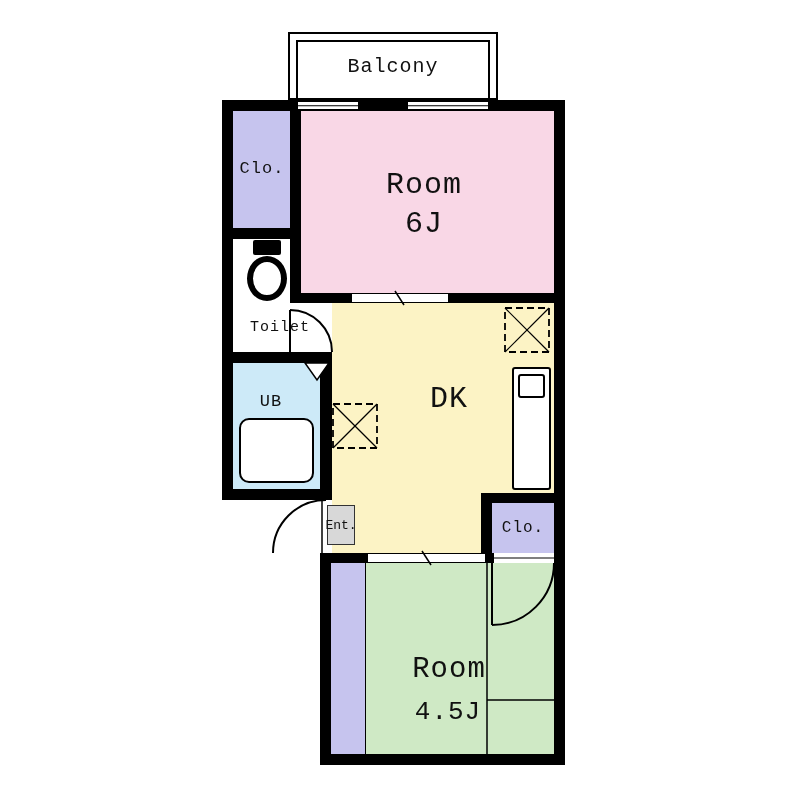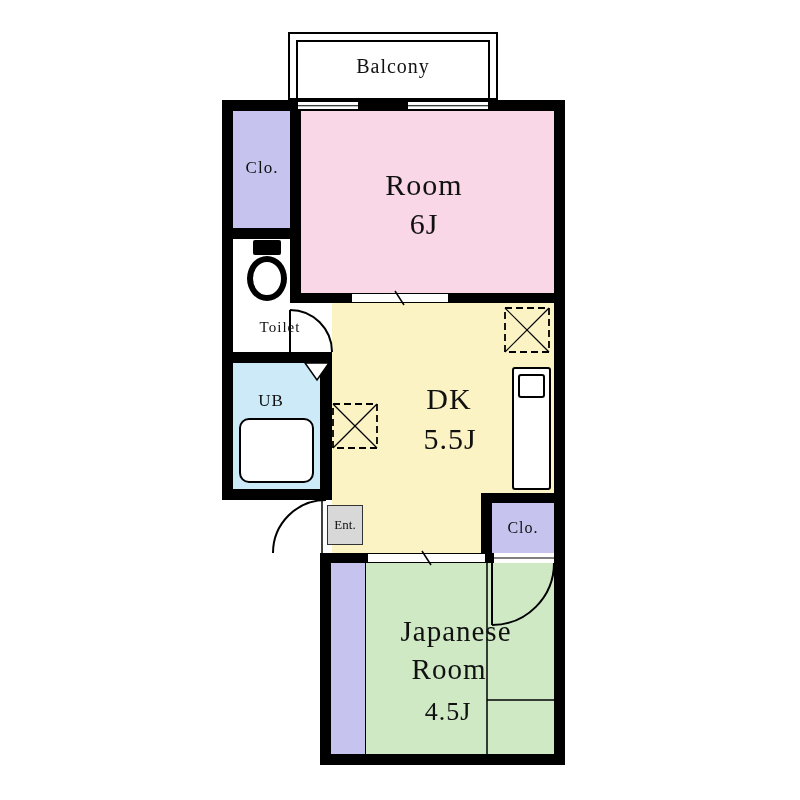--- a/index.html
+++ b/index.html
@@ -1,17 +1,17 @@
 <!DOCTYPE html>
 <html><head>
 <meta charset="utf-8">
 <style>
   html,body{margin:0;padding:0;background:#fff}
   #canvas{position:relative;width:800px;height:800px;background:#fff;overflow:hidden;
-          font-family:Liberation Serif, serif;color:#111}
+          font-family:Liberation Mono, monospace;color:#111}
   .fill{position:absolute}
   .wall{position:absolute;background:#000}
   .abs{position:absolute;box-sizing:border-box}
   .label{position:absolute;transform:translate(-50%,-50%);white-space:nowrap;color:#111;letter-spacing:1px}
   .win{position:absolute;background:#fff;border-top:2px solid #000;border-bottom:2px solid #000;box-sizing:border-box}
   .win-line{position:absolute;left:0;right:0;top:50%;height:1.5px;background:#000;transform:translateY(-50%)}
   .slide{position:absolute;background:#fff;border-top:1.5px solid #000;border-bottom:1.5px solid #000;box-sizing:border-box}
   svg.overlay{position:absolute;left:0;top:0;pointer-events:none}
   #ent-box{position:absolute;display:flex;align-items:center;justify-content:center;border:1.5px solid #333;box-sizing:border-box}
 </style>
@@ -60,21 +60,21 @@
 
   <div class="slide" style="left:352px;top:293px;width:96px;height:10px"></div>
   <div class="slide" style="left:368px;top:553px;width:117px;height:10px"></div>
 
   <div class="abs" style="left:239px;top:418px;width:75px;height:65px;background:#fff;border:2px solid #000;border-radius:10px"></div>
   <div class="abs" style="left:512px;top:367px;width:39px;height:123px;background:#fff;border:2px solid #000;border-radius:3px"></div>
   <div class="abs" style="left:518px;top:374px;width:27px;height:24px;background:#fff;border:2px solid #000;border-radius:3px"></div>
   <div class="abs" style="left:253px;top:240px;width:28px;height:15px;background:#000;border-radius:2px"></div>
   <div class="abs" style="left:247px;top:256px;width:40px;height:45px;background:#fff;border:6px solid #000;border-radius:50%"></div>
 
-  <div id="ent-box" style="left: 327px; top: 505px; width: 36px; height: 40px; font-size: 13px; background: rgb(216, 216, 216);">
+  <div id="ent-box" style="left: 327px; top: 505px; width: 28px; height: 40px; font-size: 13px; background: rgb(216, 216, 216);">
     <span>Ent.</span>
   </div>
 
   <svg class="overlay" width="800" height="800" viewBox="0 0 800 800">
     <path d="M 290 310 A 42 42 0 0 1 332 352" fill="none" stroke="#000" stroke-width="2"></path>
     <line x1="290" y1="310" x2="290" y2="352" stroke="#000" stroke-width="2"></line>
     <path d="M 326 500 A 53 53 0 0 0 273 553" fill="none" stroke="#000" stroke-width="2"></path>
     <line x1="322" y1="500" x2="322" y2="553" stroke="#000" stroke-width="1.5"></line>
     <path d="M 554 563 A 62 62 0 0 1 492 625" fill="none" stroke="#000" stroke-width="2"></path>
     <line x1="492" y1="563" x2="492" y2="625" stroke="#000" stroke-width="2"></line>
@@ -91,19 +91,17 @@
     <line x1="487" y1="563" x2="487" y2="754" stroke="#000" stroke-width="1.5"></line>
     <line x1="487" y1="700" x2="554" y2="700" stroke="#000" stroke-width="1.5"></line>
   </svg>
 
   <div class="label" style="left:262px;top:168px;font-size:17px">Clo.</div>
   <div class="label" style="left:424px;top:185px;font-size:30px">Room</div>
   <div class="label" style="left:424px;top:224px;font-size:30px">6J</div>
   <div class="label" style="left:280px;top:327px;font-size:15px">Toilet</div>
   <div class="label" style="left:271px;top:401px;font-size:17px">UB</div>
   <div class="label" style="left:449px;top:399px;font-size:30px">DK</div>
-  <div class="label" style="left:450px;top:439px;font-size:30px">5.5J</div>
   <div class="label" style="left:523px;top:528px;font-size:16px">Clo.</div>
-  <div class="label" style="left:456px;top:631px;font-size:29px">Japanese</div>
   <div class="label" style="left:449px;top:669px;font-size:29px">Room</div>
   <div class="label" style="left:448px;top:712px;font-size:26px">4.5J</div>
 
 </div>
 
 </body></html>

